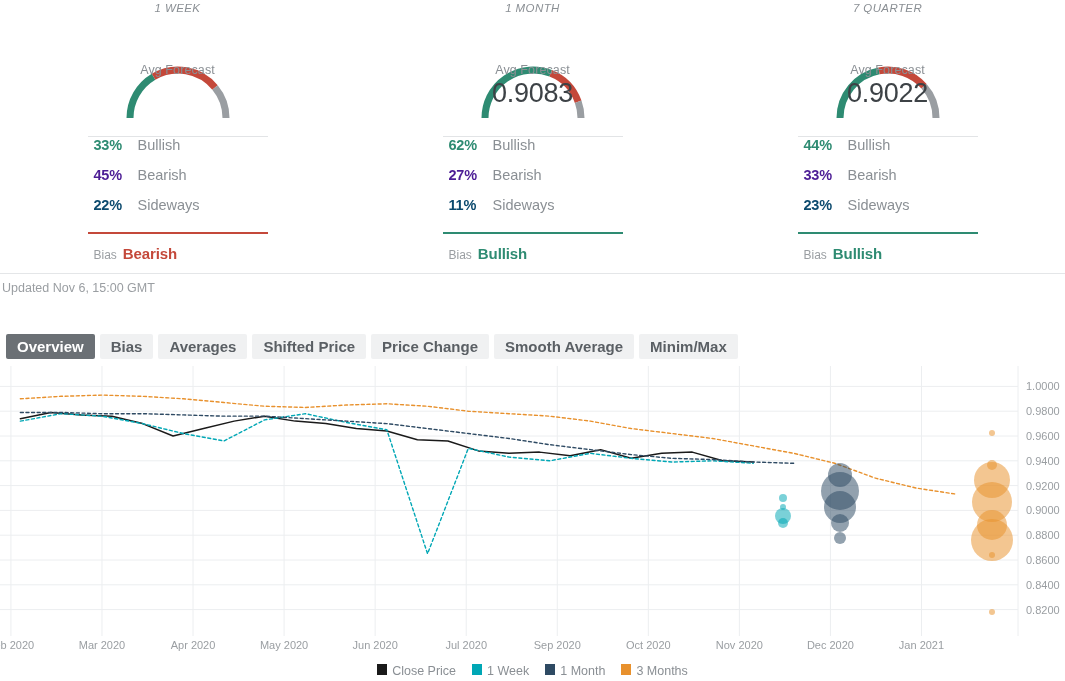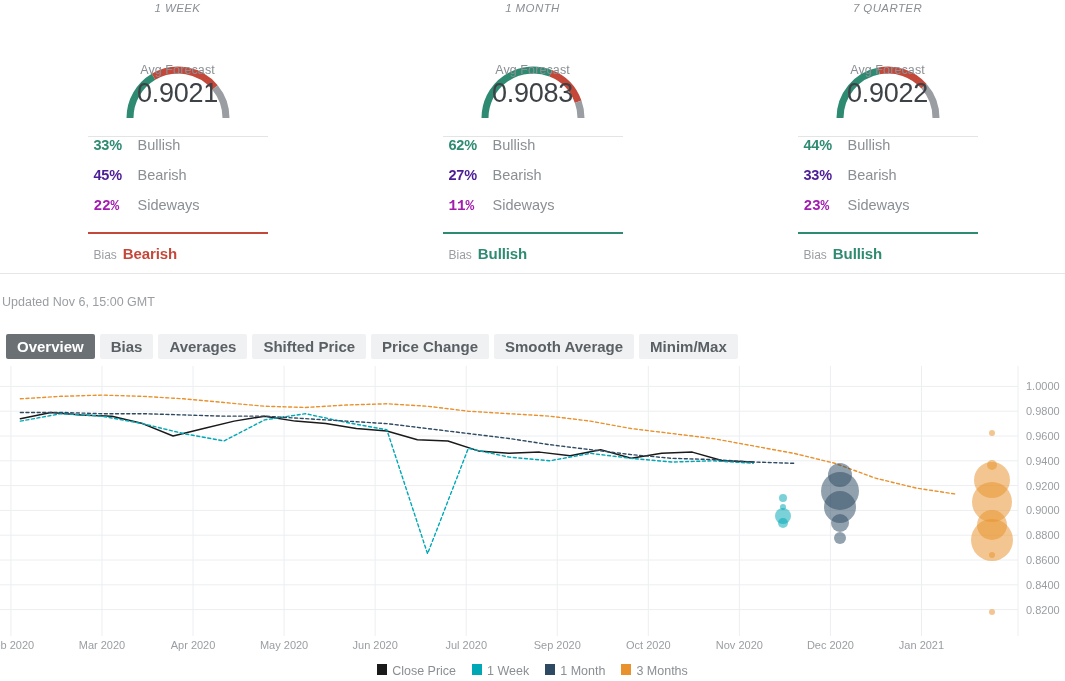--- a/index.html
+++ b/index.html
@@ -92,21 +92,21 @@
     font-weight: bold;
     letter-spacing: -0.2px;
   }
   .stat-name {
     font-size: 14.5px;
     color: #8a8f94;
     font-weight: 400;
   }
   .pct-bull { color: #2e8b72; }
   .pct-bear { color: #4c1d95; }
-  .pct-side { color: #a21caf; font-family: Liberation Mono, monospace; }
+  .pct-side { color: #0c4a6e; }
 
   .bias-underline {
     height: 2px;
     width: 180px;
     margin-top: 5px;
   }
   .bias-row {
     display: flex;
     align-items: baseline;
     padding-left: 6px;
@@ -125,21 +125,21 @@
 
   
   .top-rule {
     position: absolute;
     left: 0; top: 273px;
     width: 1065px; height: 1px;
     background: #e4e6e8;
   }
   .updated {
     position: absolute;
-    left: 2px; top: 295px;
+    left: 2px; top: 281px;
     font-size: 12.5px;
     color: #9a9ea2;
   }
 
   
   .tabs {
     position: absolute;
     left: 6px; top: 334px;
     display: flex;
     gap: 5px;
@@ -216,21 +216,20 @@
       <div class="panel">
         <div class="panel-inner">
           <div class="panel-title">1 WEEK</div>
           <div class="gauge-wrap">
             <svg width="180" height="102" viewBox="0 0 180 102">
               <path d="M 42 97 A 48 48 0 0 1 65.5660120439822 55.6843827038107" stroke="#2e8b72" stroke-width="7" fill="none" stroke-linecap="butt"></path>
               <path d="M 65.5660120439822 55.6843827038107 A 48 48 0 0 1 126.98463565323789 66.4036484920629" stroke="#c4483a" stroke-width="7" fill="none" stroke-linecap="butt"></path>
               <path d="M 126.98463565323789 66.4036484920629 A 48 48 0 0 1 138 97" stroke="#9a9ea2" stroke-width="7" fill="none" stroke-linecap="butt"></path>
             </svg>
             <div class="gauge-label">Avg Forecast</div>
-            <div class="gauge-value">0.9021</div>
           </div>
           <div class="panel-divider"></div>
           <div class="stat-row">
             <span class="stat-pct pct-bull">33%</span>
             <span class="stat-name">Bullish</span>
           </div>
           <div class="stat-row">
             <span class="stat-pct pct-bear">45%</span>
             <span class="stat-name">Bearish</span>
           </div>

